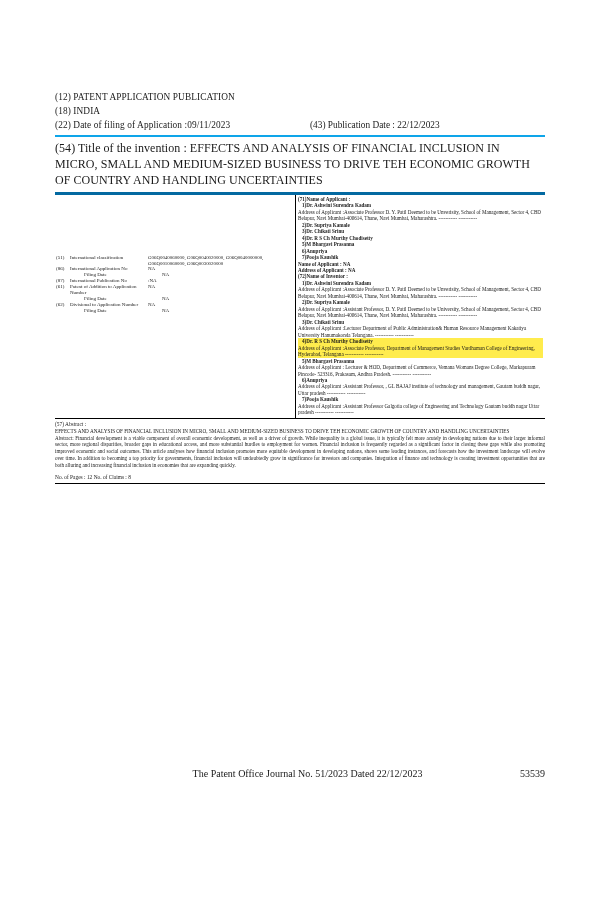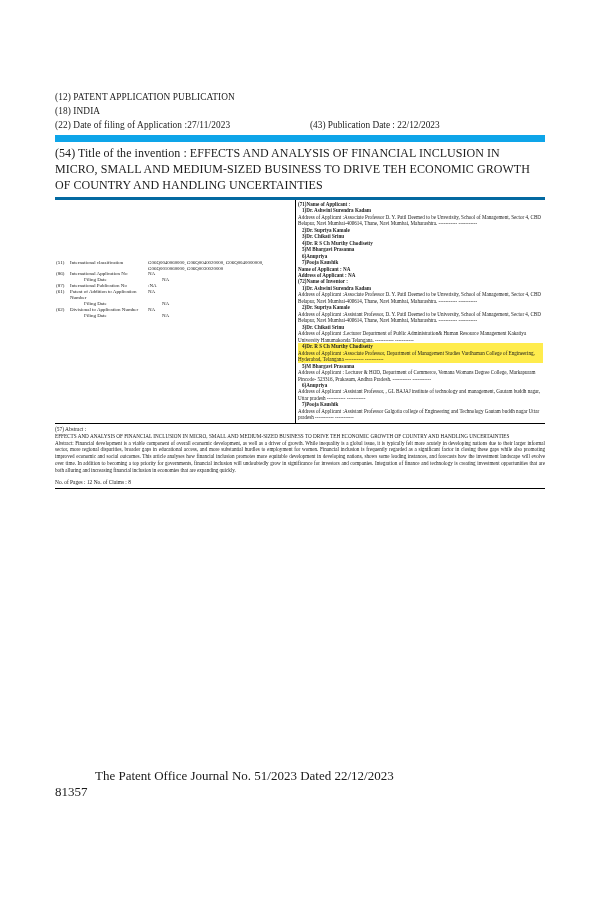--- a/index.html
+++ b/index.html
@@ -23,21 +23,21 @@
   }
   .sheet {
     position: absolute;
     left: 55px;
     top: 92px;
     width: 490px;
   }
 
   
   .hdr {
-    border-bottom: 7px solid #0ea5e9;
+    border-bottom: 2px solid #0ea5e9;
     padding-bottom: 3px;
   }
   .hdr-row {
     display: flex;
     align-items: baseline;
     margin-bottom: 4px;
     font-size: 9.3px;
   }
   .hdr-row:last-child { margin-bottom: 2px; }
   .hdr-left {
@@ -159,22 +159,21 @@
   }
 
   
   .footer {
     position: absolute;
     left: 55px;
     top: 768px;
     width: 490px;
     display: flex;
     align-items: baseline;
-    font-size: 13px;
-    flex-direction: column;
+    font-size: 10px;
   }
   .footer-center {
     flex: 1 1 auto;
     text-align: center;
     padding-left: 40px;
   }
   .footer-right {
     flex: 0 0 auto;
     text-align: right;
   }
@@ -187,21 +186,21 @@
 
     <div class="hdr">
       <div class="hdr-row">
         <div class="hdr-left">(12) PATENT APPLICATION PUBLICATION</div>
       </div>
       <div class="hdr-row">
         <div class="hdr-left">(18) INDIA</div>
         <div class="hdr-right"></div>
       </div>
       <div class="hdr-row">
-        <div class="hdr-left">(22) Date of filing of Application :27/11/2023</div>
+        <div class="hdr-left">(22) Date of filing of Application :09/11/2023</div>
         <div class="hdr-right">(43) Publication Date : 22/12/2023</div>
       </div>
     </div>
 
     <div class="title-block">(54) Title of the invention : EFFECTS AND ANALYSIS OF FINANCIAL INCLUSION IN MICRO, SMALL AND MEDIUM-SIZED BUSINESS TO DRIVE TEH ECONOMIC GROWTH OF COUNTRY AND HANDLING UNCERTAINTIES</div>
 
     <div class="main-table">
 
       <div class="col-left">
         <div class="lfields">
@@ -301,15 +300,15 @@
       <div class="abs-label">(57) Abstract :</div>
       <div class="abs-title">EFFECTS AND ANALYSIS OF FINANCIAL INCLUSION IN MICRO, SMALL AND MEDIUM-SIZED BUSINESS TO DRIVE TEH ECONOMIC GROWTH OF COUNTRY AND HANDLING UNCERTAINTIES</div>
       <div class="abs-body">Abstract: Financial development is a viable component of overall economic development, as well as a driver of growth. While inequality is a global issue, it is typically felt more acutely in developing nations due to their larger informal sector, more regional disparities, broader gaps in educational access, and more substantial hurdles to employment for women. Financial inclusion is frequently regarded as a significant factor in closing these gaps while also promoting improved economic and social outcomes. This article analyses how financial inclusion promotes more equitable development in developing nations, shows some leading instances, and forecasts how the investment landscape will evolve over time. In addition to becoming a top priority for governments, financial inclusion will undoubtedly grow in significance for investors and companies. Integration of finance and technology is creating investment opportunities that are both alluring and increasing financial inclusion in economies that are expanding quickly.</div>
       <div class="pages-line">No. of Pages : 12 No. of Claims : 8</div>
     </div>
 
   </div>
 
   <div class="footer">
     <div class="footer-center">The Patent Office Journal No. 51/2023 Dated  22/12/2023</div>
-    <div class="footer-right">81357</div>
+    <div class="footer-right">53539</div>
   </div>
 </div>
 
 </body></html>

